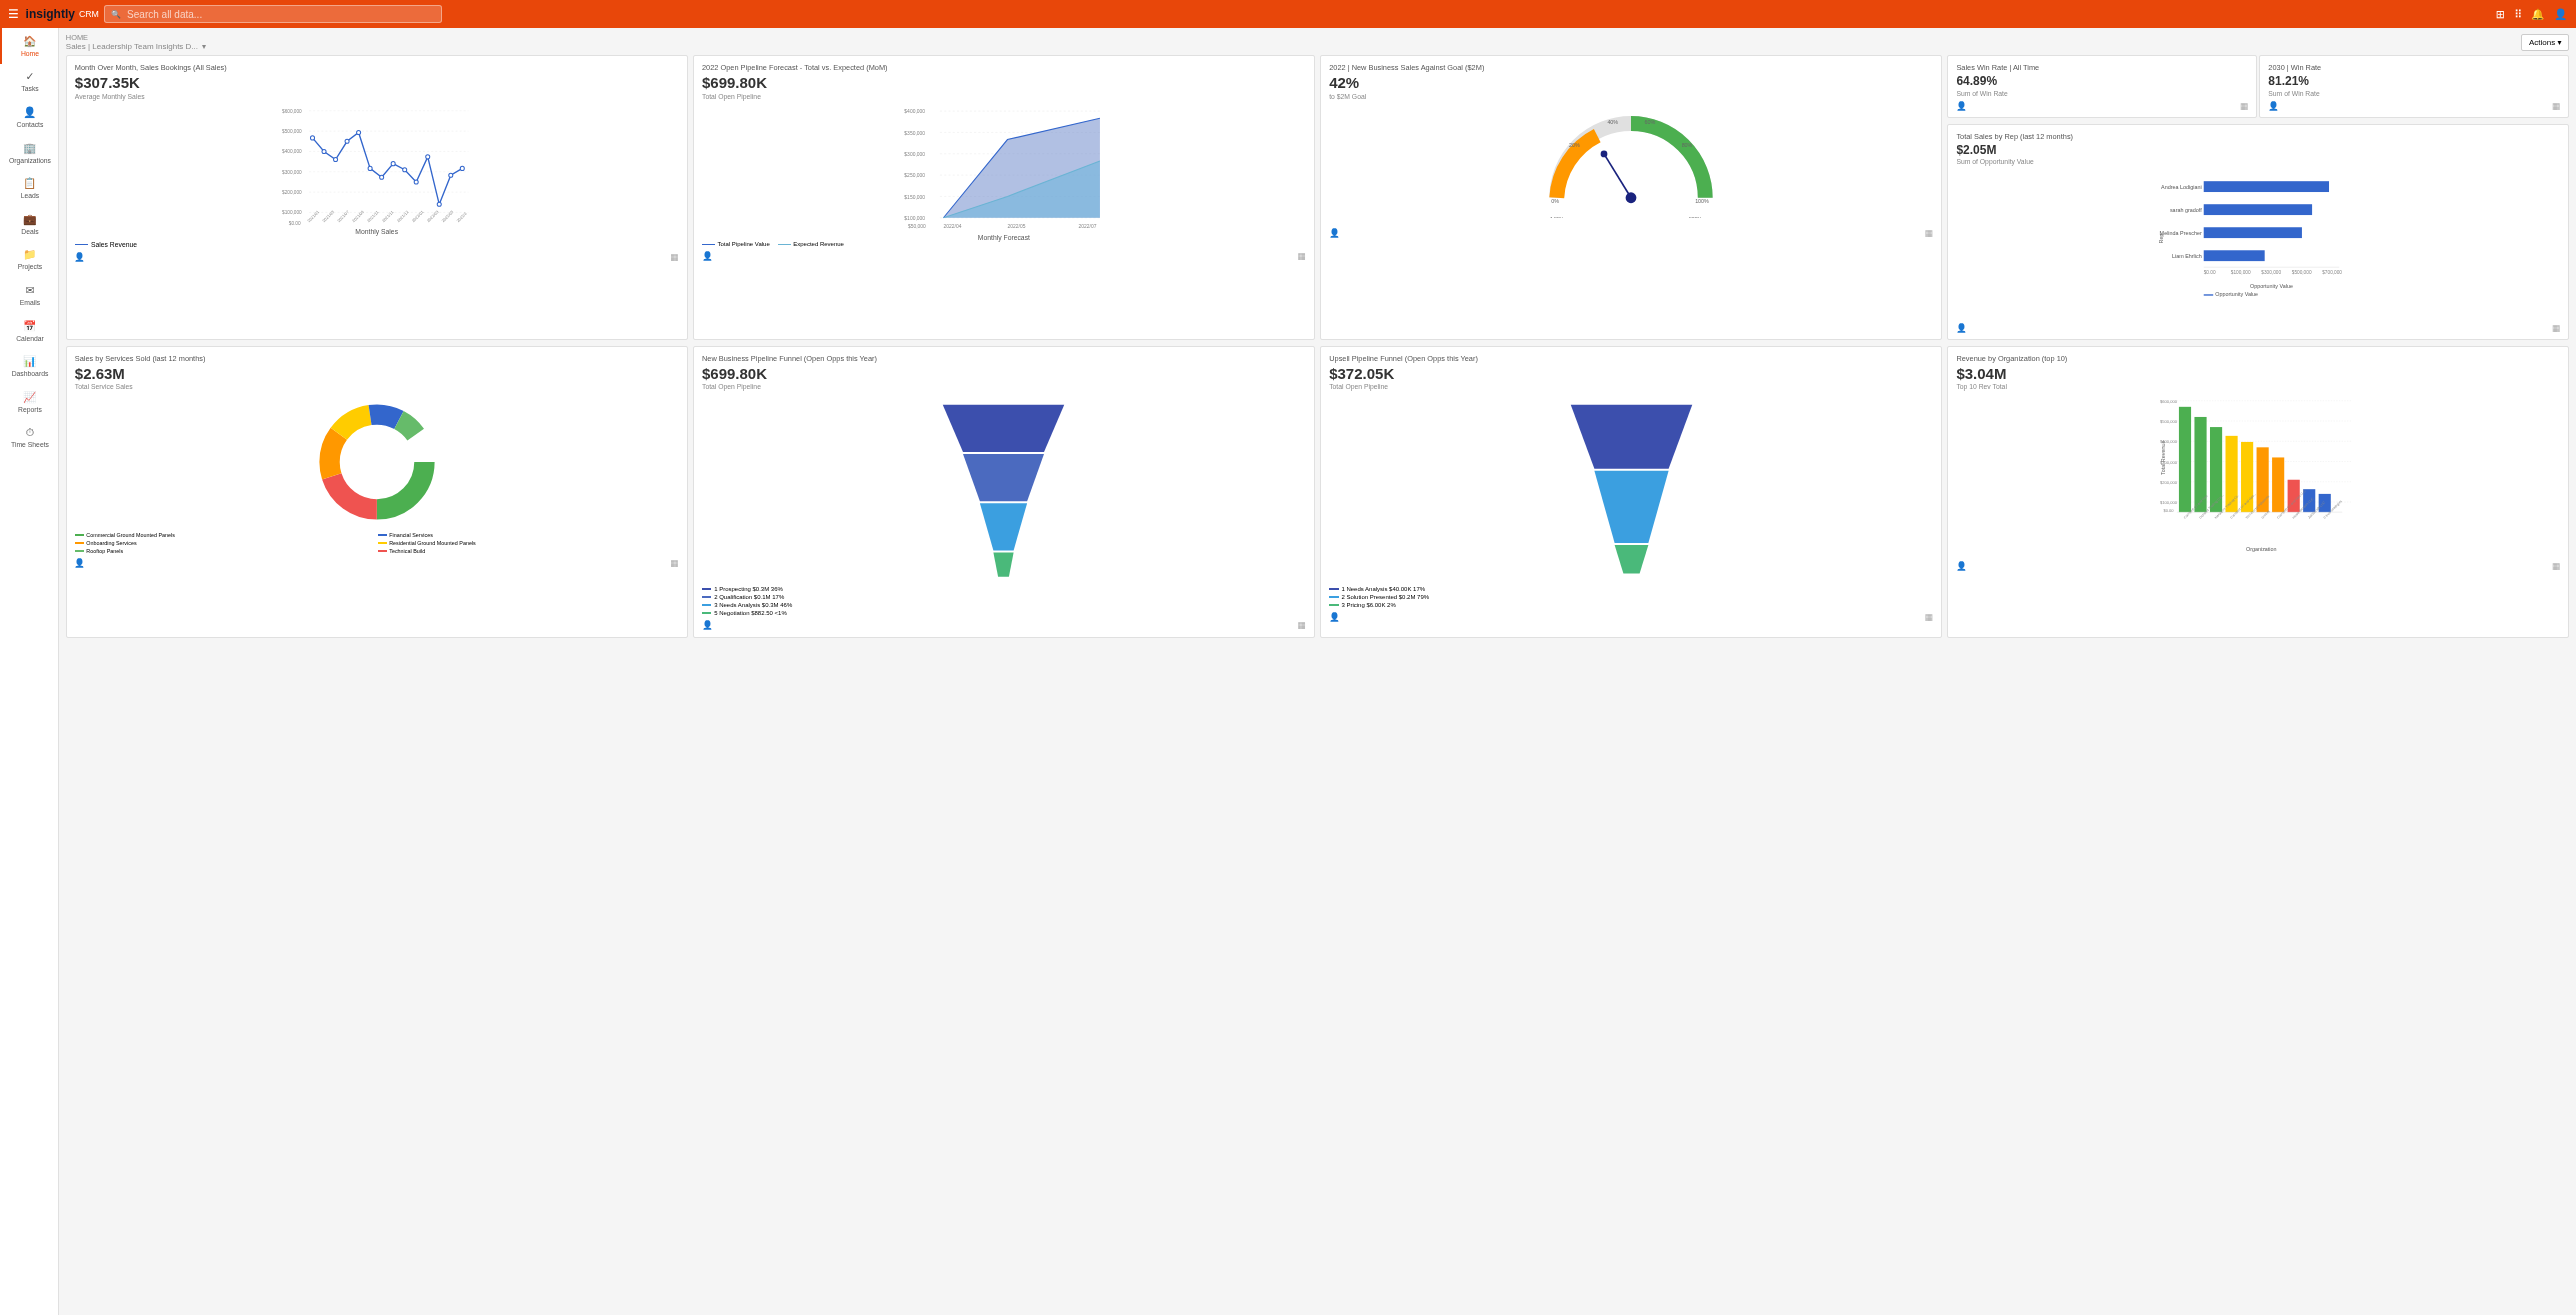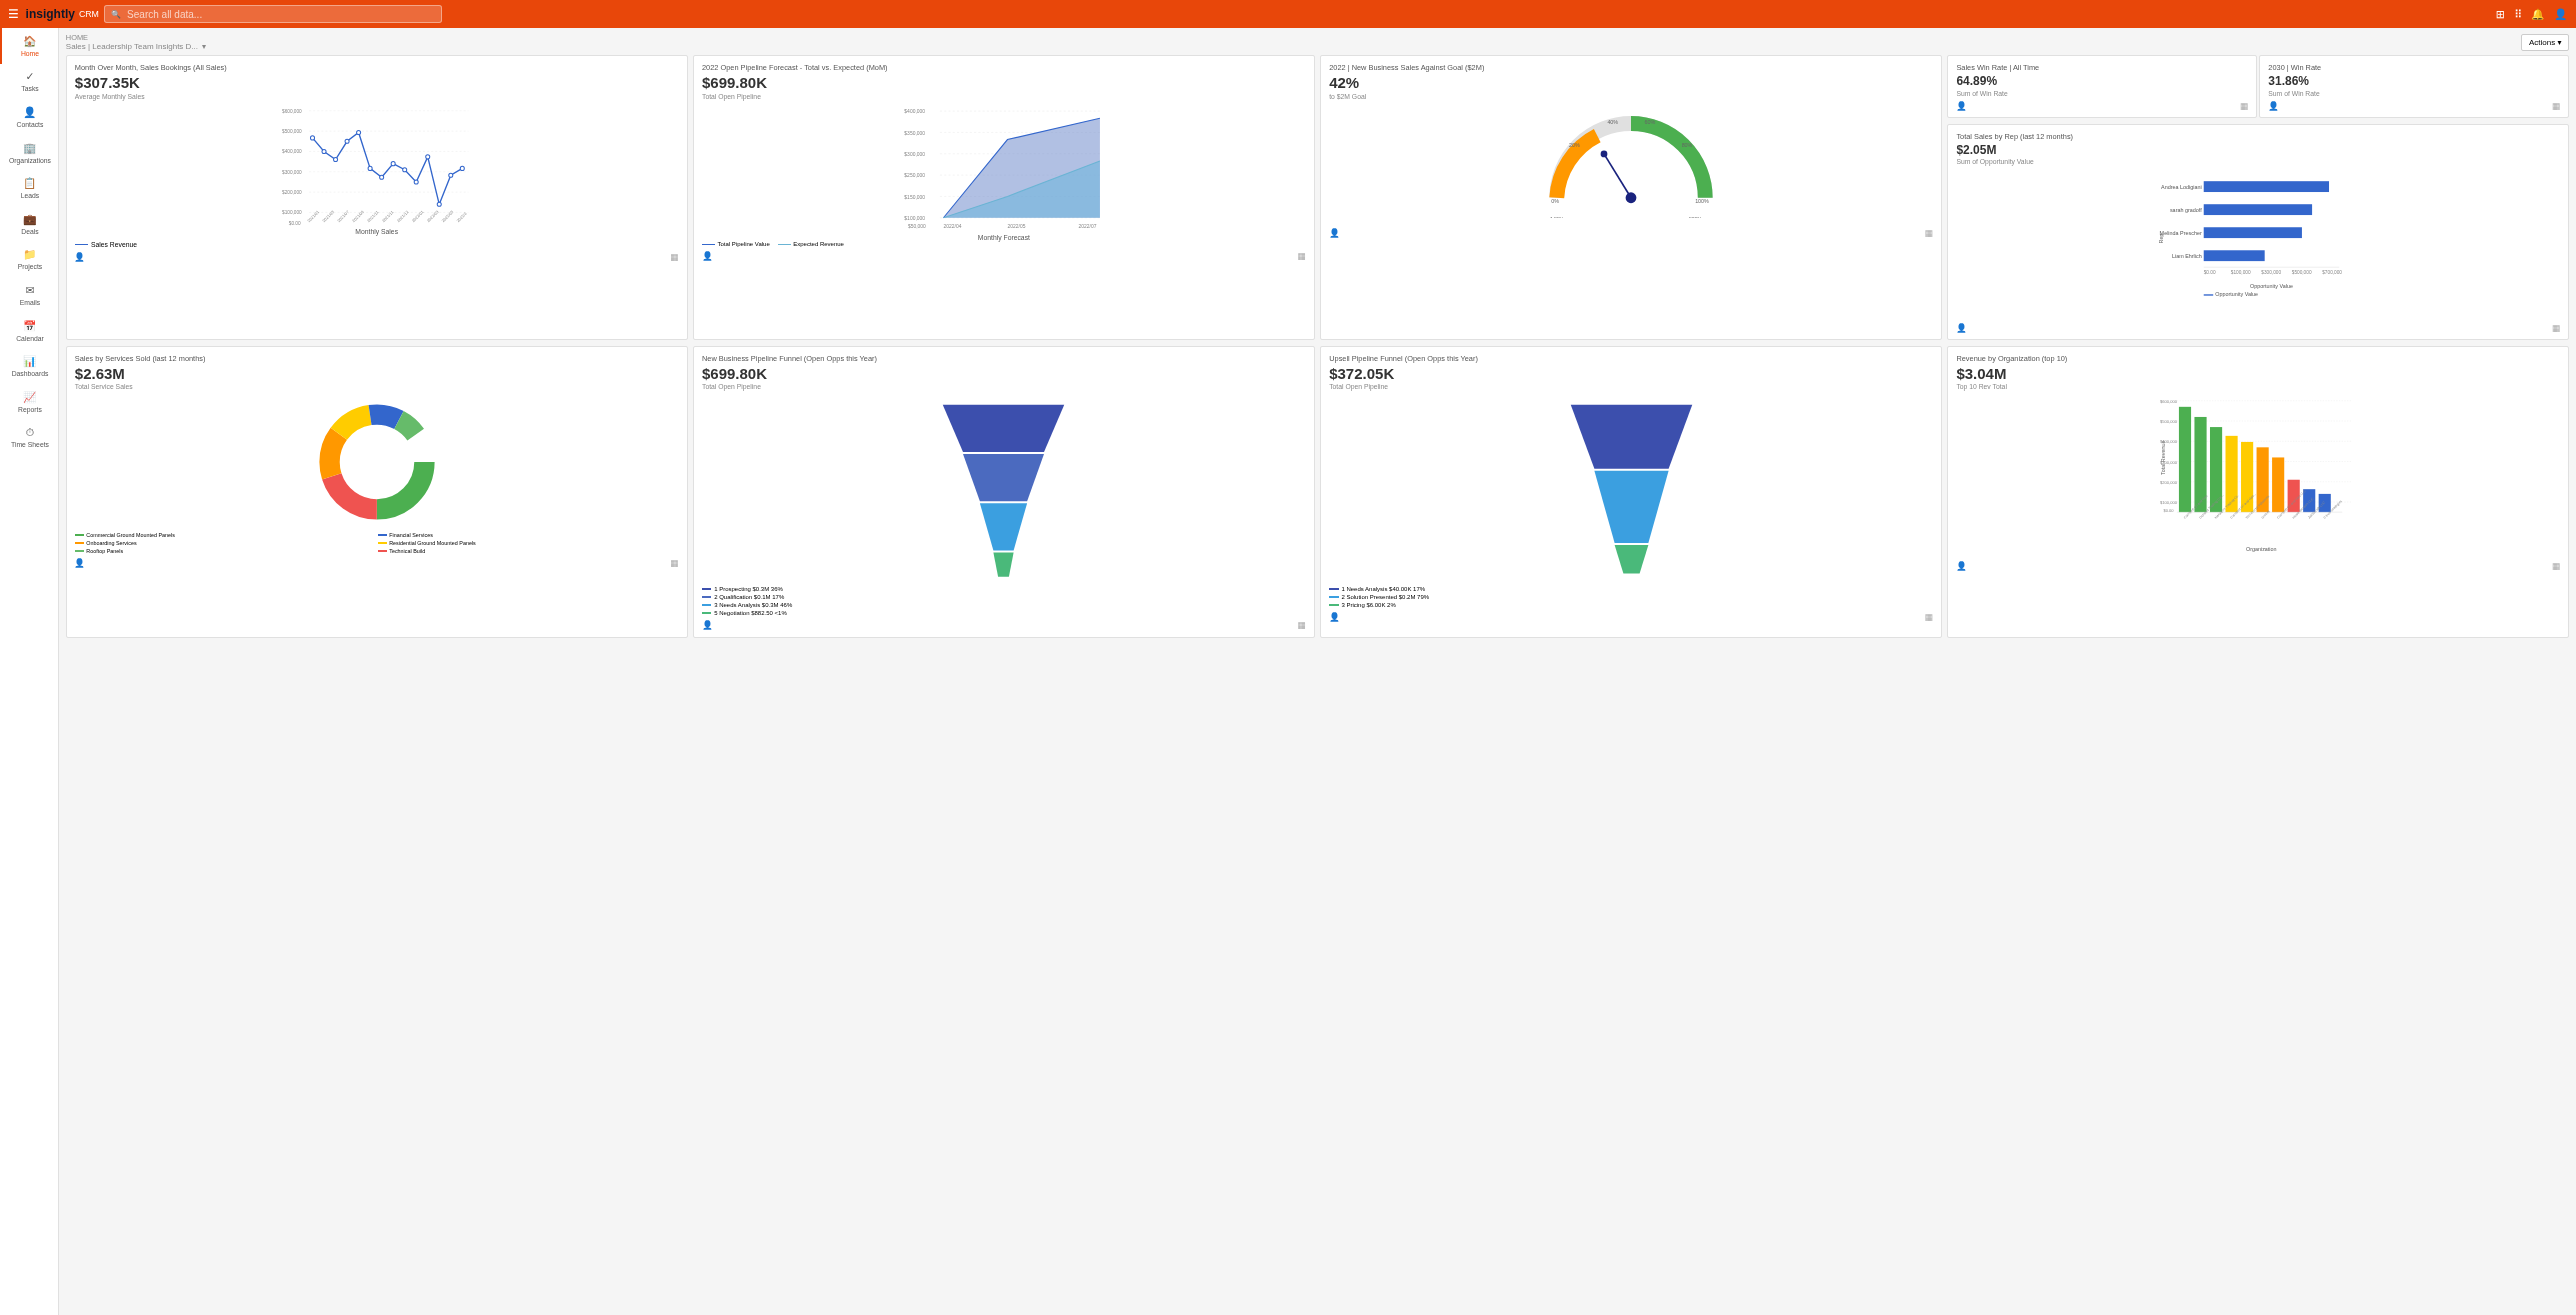--- a/index.html
+++ b/index.html
@@ -355,21 +355,21 @@
           <div class="card-title">Sales Win Rate | All Time</div>
           <div class="card-value" style="font-size:12px;">64.89%</div>
           <div class="card-subtitle">Sum of Win Rate</div>
           <div style="display:flex; justify-content:space-between; margin-top:2.7px;">
             <span style="color:#aaa; font-size:8.8px;">👤</span>
             <span style="color:#aaa; font-size:8.8px;">▦</span>
           </div>
         </div>
         <div class="card">
           <div class="card-title">2030 | Win Rate</div>
-          <div class="card-value" style="font-size:12px;">31.86%</div>
+          <div class="card-value" style="font-size:12px;">81.21%</div>
           <div class="card-subtitle">Sum of Win Rate</div>
           <div style="display:flex; justify-content:space-between; margin-top:2.7px;">
             <span style="color:#aaa; font-size:8.8px;">👤</span>
             <span style="color:#aaa; font-size:8.8px;">▦</span>
           </div>
         </div>
       </div>
 
       <div class="card" style="flex:1;">
         <div class="card-title">Total Sales by Rep (last 12 months)</div>

